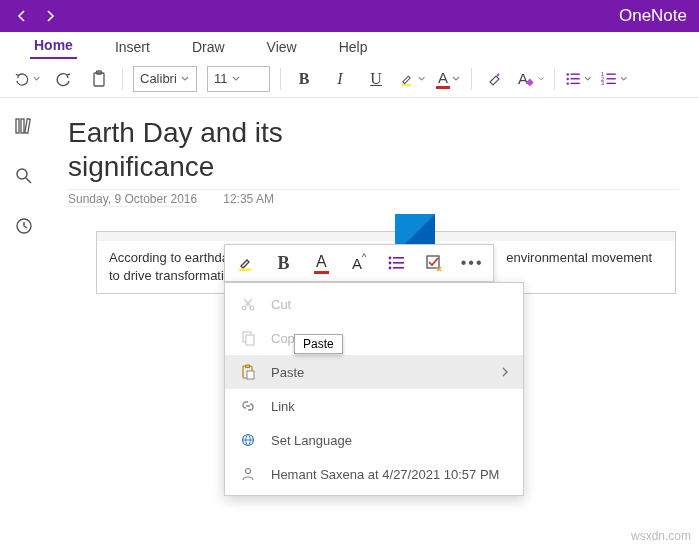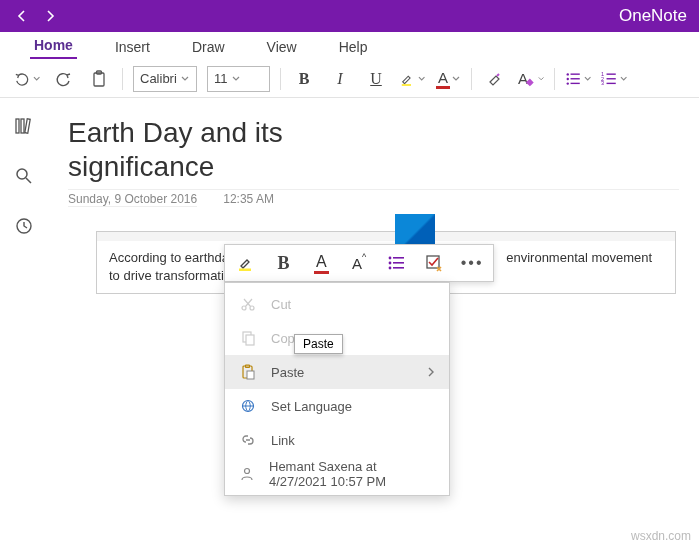--- a/index.html
+++ b/index.html
@@ -35,21 +35,21 @@
 .page-meta span:first-child { border-bottom: 1px solid #eee; }
 
 .note-box { position: absolute; top: 240px; left: 96px; width: 580px; border: 1px solid #ccc; padding: 8px 12px; font-size: 13px; color: #333; line-height: 1.4; background: #fff; }
 .note-box .handle { position: absolute; top: -10px; left: -1px; right: -1px; height: 10px; background: #f4f4f4; border: 1px solid #ccc; border-bottom: none; }
 
 .blue-sq { position: absolute; top: 214px; left: 395px; width: 40px; height: 40px; background: linear-gradient(135deg, #0b87d8 0%, #0b87d8 48%, #0060b8 52%, #0060b8 100%); z-index: 5; }
 
 .mini-toolbar { position: absolute; top: 244px; left: 224px; width: 270px; height: 38px; background: #fff; border: 1px solid #ccc; display: flex; align-items: center; padding: 0 6px; gap: 8px; z-index: 10; box-shadow: 0 2px 6px rgba(0,0,0,.15); }
 .mini-toolbar .mbtn { width: 30px; height: 30px; display: flex; align-items: center; justify-content: center; cursor: pointer; color: #333; }
 
-.ctx-menu { position: absolute; top: 282px; left: 224px; width: 226px; background: #fff; border: 1px solid #ccc; box-shadow: 0 4px 12px rgba(0,0,0,.18); z-index: 10; padding: 4px 0; }
+.ctx-menu { position: absolute; top: 282px; left: 224px; width: 300px; background: #fff; border: 1px solid #ccc; box-shadow: 0 4px 12px rgba(0,0,0,.18); z-index: 10; padding: 4px 0; }
 .ctx-menu .item { display: flex; align-items: center; height: 34px; padding: 0 14px; font-size: 13px; color: #555; gap: 14px; cursor: pointer; position: relative; }
 .ctx-menu .item.disabled { color: #bbb; cursor: default; }
 .ctx-menu .item.hover { background: #ececec; }
 .ctx-menu .item .ico { width: 18px; display: flex; justify-content: center; color: #888; }
 .ctx-menu .item.disabled .ico { color: #ccc; }
 .ctx-menu .item .chev { margin-left: auto; color: #777; }
 
 .tooltip { position: absolute; top: 334px; left: 294px; background: #fff; border: 1px solid #aaa; font-size: 12px; padding: 2px 8px; z-index: 20; box-shadow: 0 2px 4px rgba(0,0,0,.2); }
 
 .watermark { position: absolute; right: 8px; bottom: 6px; font-size: 12px; color: #bbb; z-index: 30; }
@@ -295,37 +295,37 @@
     <span>Paste</span>
     <span class="chev">
       <svg width="8" height="12" viewBox="0 0 8 12">
           <path d="M2 2 L6 6 L2 10" fill="none" stroke="currentColor" stroke-width="1.4"></path>
         </svg>
     </span>
   </div>
   <div class="item">
     <span class="ico">
       <svg width="16" height="16" viewBox="0 0 16 16">
+          <path d="M6 10 A3 3 0 0 1 6 4 L8 4 M10 6 A3 3 0 0 1 10 12 L8 12 M6 8 L10 8" fill="none" stroke="#888" stroke-width="1.3"></path>
+        </svg>
+    </span>
+    <span>Link</span>
+  </div>
+  <div class="item">
+    <span class="ico">
+      <svg width="16" height="16" viewBox="0 0 16 16">
           <circle cx="8" cy="8" r="5.5" fill="none" stroke="#3b78c4" stroke-width="1.2"></circle>
           <path d="M2.5 8 L13.5 8 M8 2.5 C5 5 5 11 8 13.5 C11 11 11 5 8 2.5" fill="none" stroke="#3b78c4" stroke-width="1"></path>
         </svg>
     </span>
     <span>Set Language</span>
   </div>
   <div class="item">
     <span class="ico">
       <svg width="16" height="16" viewBox="0 0 16 16">
-          <path d="M6 10 A3 3 0 0 1 6 4 L8 4 M10 6 A3 3 0 0 1 10 12 L8 12 M6 8 L10 8" fill="none" stroke="#888" stroke-width="1.3"></path>
-        </svg>
-    </span>
-    <span>Link</span>
-  </div>
-  <div class="item">
-    <span class="ico">
-      <svg width="16" height="16" viewBox="0 0 16 16">
           <circle cx="8" cy="5" r="2.5" fill="none" stroke="#888" stroke-width="1.2"></circle>
           <path d="M3 14 C3 10 13 10 13 14" fill="none" stroke="#888" stroke-width="1.2"></path>
         </svg>
     </span>
     <span>Hemant Saxena at 4/27/2021 10:57 PM</span>
   </div>
 </div>
 
 <div class="tooltip">Paste</div>
 

